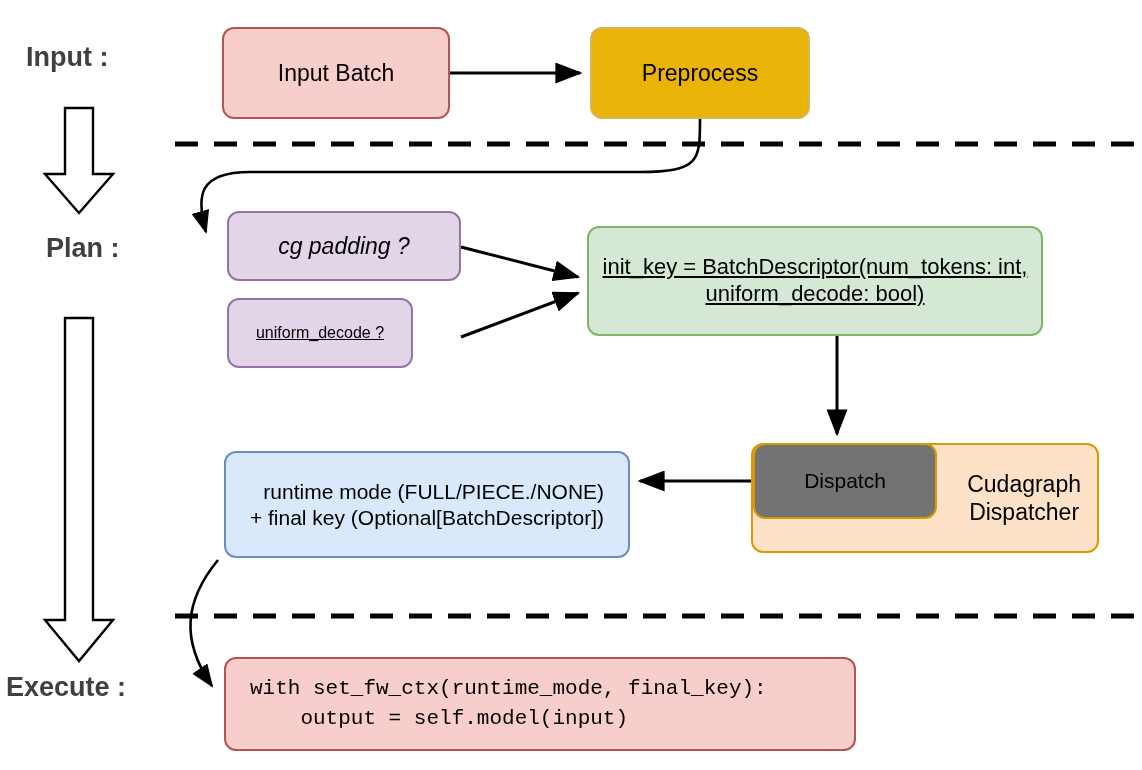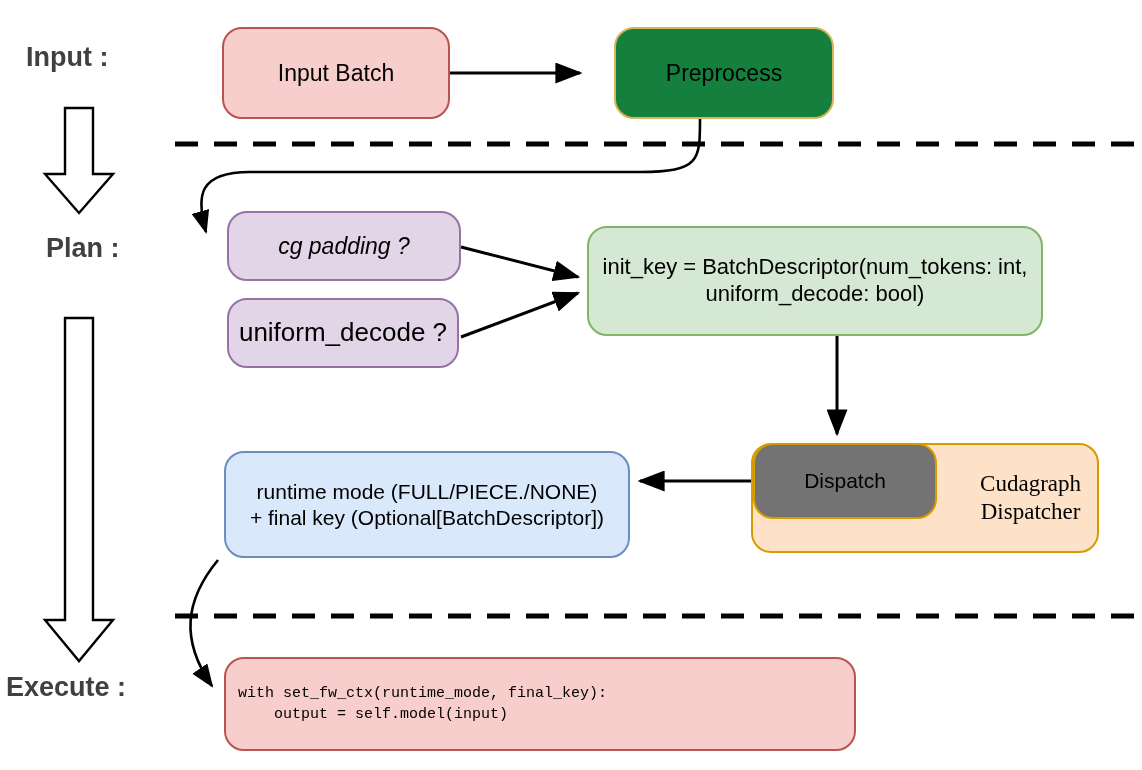--- a/index.html
+++ b/index.html
@@ -25,21 +25,21 @@
     height: 770px;
     pointer-events: none;
   }
   .node {
     position: absolute;
     box-sizing: border-box;
     display: flex;
     align-items: center;
     justify-content: center;
     text-align: center;
-    border-radius: 20px;
+    border-radius: 12px;
     border-width: 2px;
     border-style: solid;
     color: #000000;
     line-height: 1.22;
   }
   .stage-label {
     position: absolute;
     font-weight: bold;
     font-size: 27px;
     color: #404040;
@@ -47,69 +47,70 @@
   }
 
   
   #node-input-batch {
     left: 222px; top: 27px; width: 228px; height: 92px;
     background: #F8CECC; border-color: #B85450;
     font-size: 23px;
   }
   #node-preprocess {
     left: 590px; top: 27px; width: 220px; height: 92px;
-    background: #15803d; border-color: #D6B656;
+    background: #eab308; border-color: #D6B656;
     font-size: 23px;
-    margin-left: 24px;
   }
   #node-cg-padding {
     left: 227px; top: 211px; width: 234px; height: 70px;
     background: #E1D5E7; border-color: #9673A6;
     font-size: 23px;
     font-style: italic;
   }
   #node-uniform-decode {
-    left: 227px; top: 298px; width: 232px; height: 70px;
+    left: 227px; top: 298px; width: 186px; height: 70px;
     background: #E1D5E7; border-color: #9673A6;
-    font-size: 26px;
+    font-size: 16px;
+    text-decoration: underline;
   }
   #node-init-key {
     left: 587px; top: 226px; width: 456px; height: 110px;
     background: #D5E8D4; border-color: #82B366;
     font-size: 22px;
     padding: 0 10px;
+    text-decoration: underline;
   }
   #node-runtime-mode {
     left: 224px; top: 451px; width: 406px; height: 107px;
     background: #DAE8FC; border-color: #6C8EBF;
     font-size: 21px;
     padding: 0 8px;
+    text-align: right;
   }
   #node-cudagraph-dispatcher {
     left: 751px; top: 443px; width: 348px; height: 110px;
     background: #FDE2C8; border-color: #D79B00;
     font-size: 23px;
     align-items: center;
     justify-content: flex-end;
     padding-right: 16px;
-    font-family: Liberation Serif, serif;
   }
   #node-dispatch {
     left: 753px; top: 443px; width: 184px; height: 76px;
     background: #737373; border-color: #D79B00;
     font-size: 21px;
   }
   #node-execute-code {
     left: 224px; top: 657px; width: 632px; height: 94px;
     background: #F8CECC; border-color: #B85450;
     font-family: "Liberation Mono", monospace;
-    font-size: 15px;
+    font-size: 21px;
     justify-content: flex-start;
     align-items: center;
-    padding-left: 12px;
+    padding-left: 24px;
     text-align: left;
     white-space: pre;
     line-height: 1.42;
   }
 
   
   #label-input   { left: 26px; top: 42px; }
   #label-plan    { left: 46px; top: 233px; text-align: center; }
   #label-execute { left: 6px;  top: 672px; }
 

